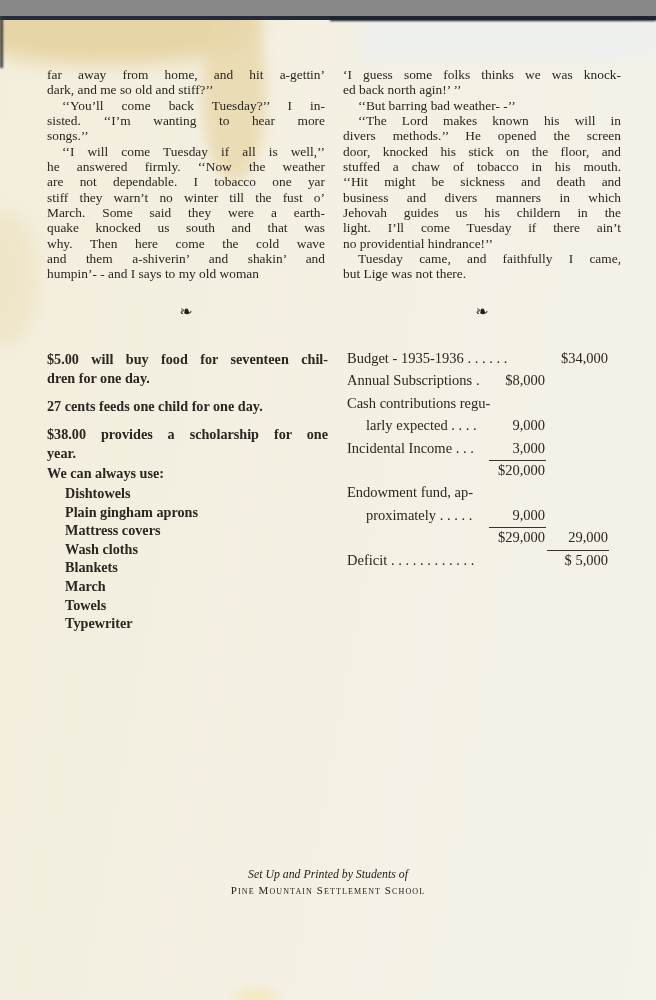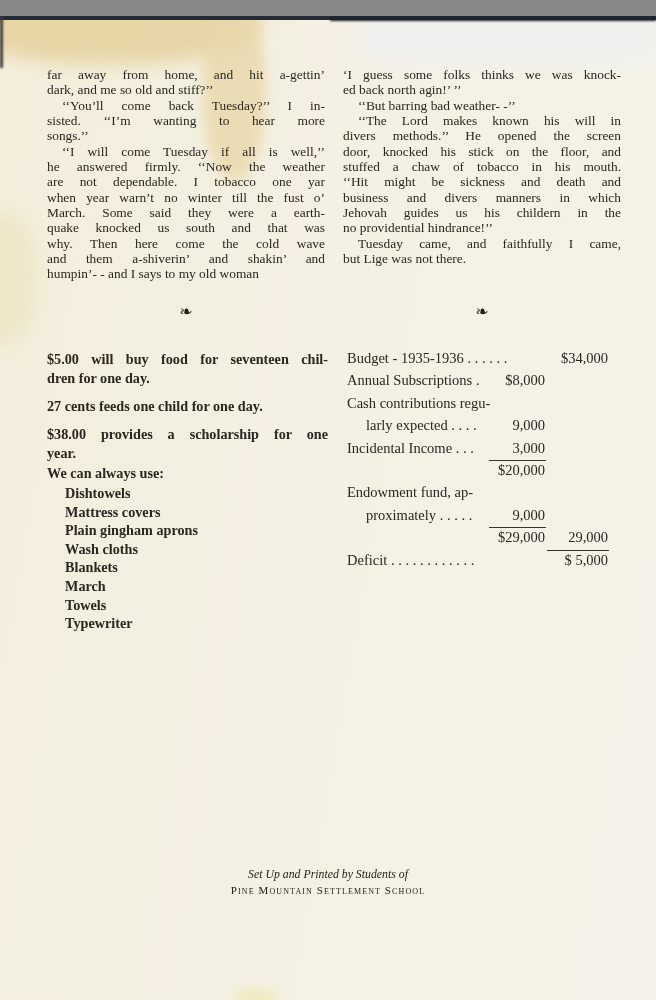--- a/index.html
+++ b/index.html
@@ -79,21 +79,21 @@
       </div>
       <div class="para ind">
         <div class="jline">‘‘You’ll come back Tuesday?’’ I in-</div>
         <div class="jline">sisted. ‘‘I’m wanting to hear more</div>
         <div class="jline last">songs.’’</div>
       </div>
       <div class="para ind">
         <div class="jline">‘‘I will come Tuesday if all is well,’’</div>
         <div class="jline">he answered firmly. ‘‘Now the weather</div>
         <div class="jline">are not dependable. I tobacco one yar</div>
-        <div class="jline">when year warn’t no winter till the fust o’</div>
+        <div class="jline">stiff they warn’t no winter till the fust o’</div>
         <div class="jline">March. Some said they were a earth-</div>
         <div class="jline">quake knocked us south and that was</div>
         <div class="jline">why. Then here come the cold wave</div>
         <div class="jline">and them a-shiverin’ and shakin’ and</div>
         <div class="jline last">humpin’- - and I says to my old woman</div>
       </div>
     </div>
   <div class="col col-right">
       <div class="para">
         <div class="jline">‘I guess some folks thinks we was knock-</div>
@@ -103,20 +103,21 @@
         <div class="jline last">‘‘But barring bad weather- -’’</div>
       </div>
       <div class="para ind">
         <div class="jline">‘‘The Lord makes known his will in</div>
         <div class="jline">divers methods.’’ He opened the screen</div>
         <div class="jline">door, knocked his stick on the floor, and</div>
         <div class="jline">stuffed a chaw of tobacco in his mouth.</div>
         <div class="jline">‘‘Hit might be sickness and death and</div>
         <div class="jline">business and divers manners in which</div>
         <div class="jline">Jehovah guides us his childern in the</div>
+        <div class="jline">light. I’ll come Tuesday if there ain’t</div>
         <div class="jline last">no providential hindrance!’’</div>
       </div>
       <div class="para ind">
         <div class="jline">Tuesday came, and faithfully I came,</div>
         <div class="jline last">but Lige was not there.</div>
       </div>
     </div>
 
   <div class="orn orn-left">❧</div>
   <div class="orn orn-right">❧</div>
@@ -133,22 +134,22 @@
         <div class="para">
           <div class="jline">$38.00 provides a scholarship for one</div>
           <div class="jline last">year.</div>
         </div>
         <div class="para">
           <div class="jline last">We can always use:</div>
         </div>
       </div>
     <div class="supply-list">
         <div class="item">Dishtowels</div>
+        <div class="item">Plain gingham aprons</div>
         <div class="item">Mattress covers</div>
-        <div class="item">Plain gingham aprons</div>
         <div class="item">Wash cloths</div>
         <div class="item">Blankets</div>
         <div class="item">March</div>
         <div class="item">Towels</div>
         <div class="item">Typewriter</div>
       </div>
   </div>
 
   <div class="budget">
       <div class="brow"><span class="lbl">Budget - 1935-1936 . . . . . .</span><span class="amt right">$34,000</span></div>

